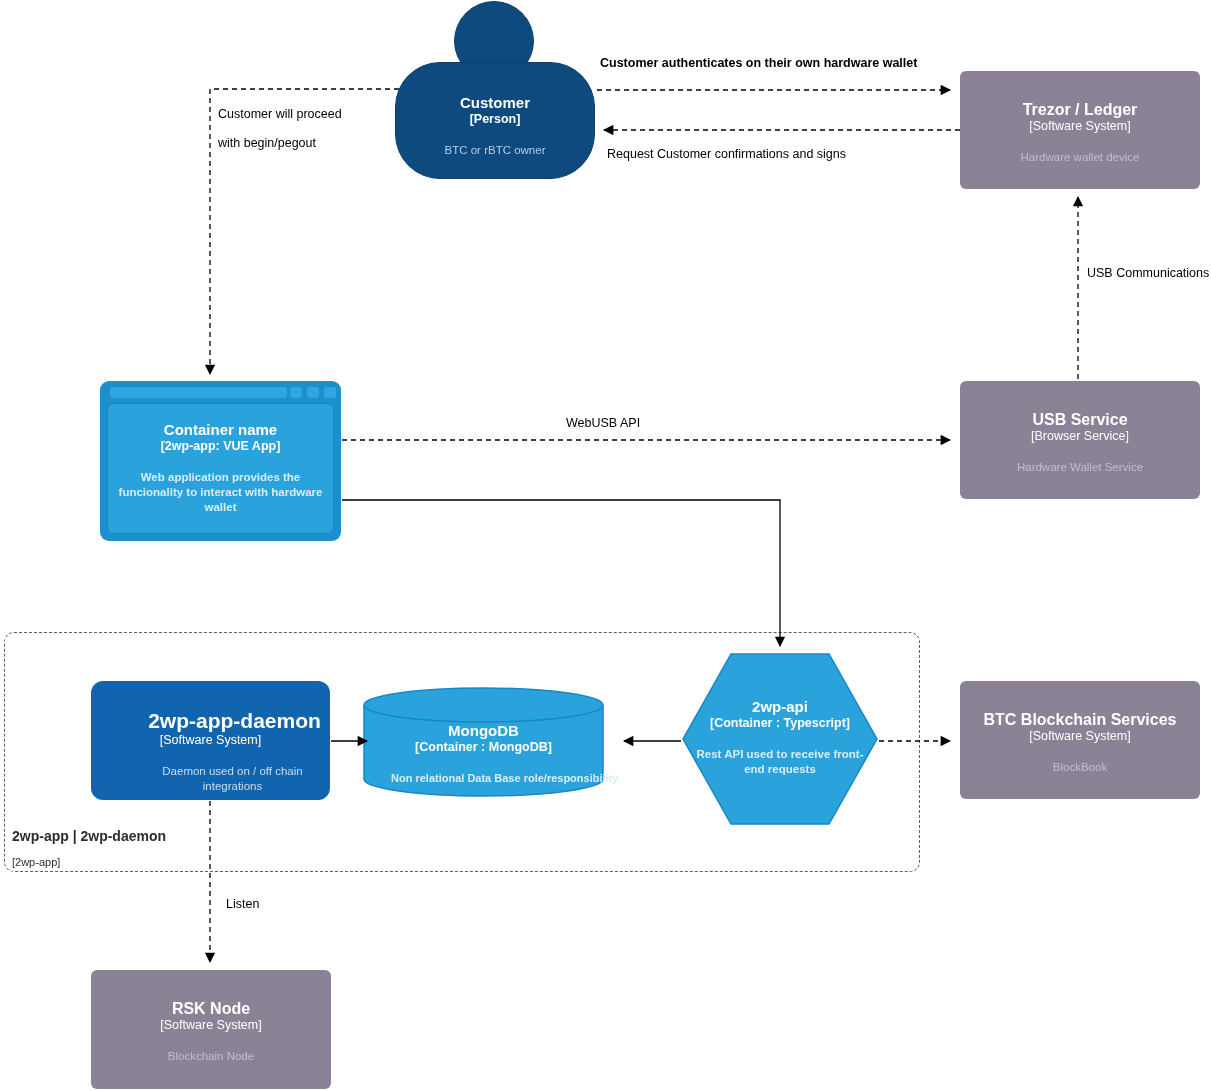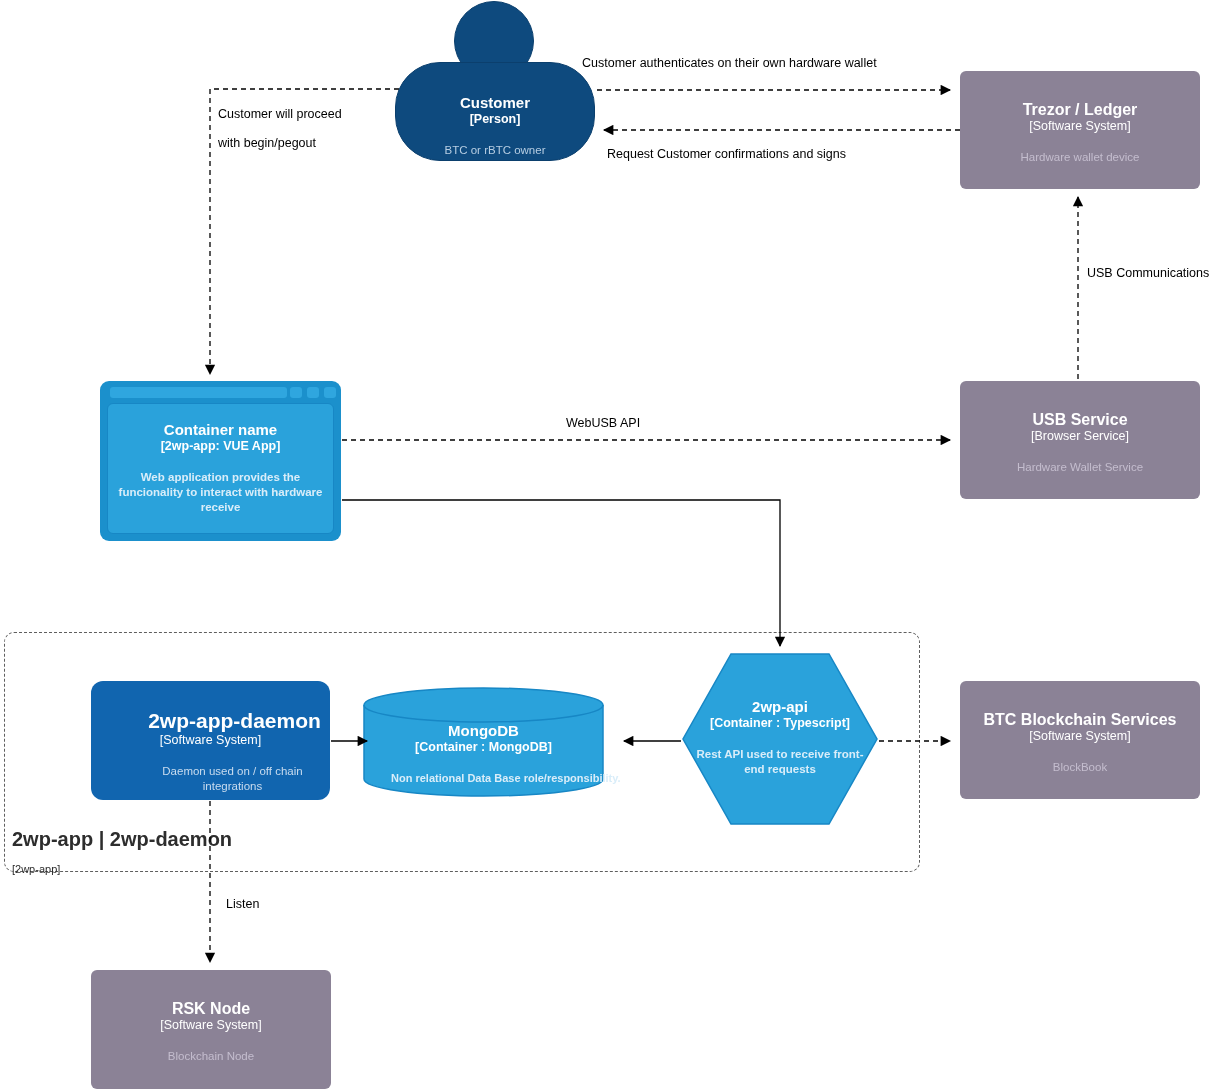--- a/index.html
+++ b/index.html
@@ -13,21 +13,21 @@
   .ndesc{font-size:11.5px;line-height:1.3;margin-top:15px;}
 
   
   .sys{position:absolute;width:240px;height:118px;background:#8b8296;border-radius:6px;
        box-sizing:border-box;color:#fff;text-align:center;padding:29px 10px 0 10px;}
   .sys .ndesc{color:#c4bdce;}
 
   
   .person-head{position:absolute;left:454px;top:1px;width:78px;height:78px;border-radius:50%;
                background:#0e4a7e;border:1px solid #0b3f6d;}
-  .person-body{position:absolute;left:395px;top:62px;width:200px;height:99px;border-radius:45px;
+  .person-body{position:absolute;left:395px;top:62px;width:200px;height:117px;border-radius:45px;
                background:#0e4a7e;border:1px solid #0b3f6d;box-sizing:border-box;
                text-align:center;color:#fff;padding-top:31px;}
   .person-body .ndesc{color:#b6cde2;}
 
   
   .browser{position:absolute;left:100px;top:381px;width:241px;height:160px;background:#1b90cc;
            border-radius:9px;box-sizing:border-box;}
   .browser-bar{position:absolute;left:0;top:0;width:100%;height:22px;}
   .browser-addr{position:absolute;left:10px;top:6px;width:177px;height:11px;border-radius:3px;background:#2fa6df;}
   .browser-btn{position:absolute;top:6px;width:12px;height:11px;border-radius:3px;background:#2fa6df;}
@@ -43,21 +43,21 @@
 
   
   .shape-wrap{position:absolute;}
   .shape-text{position:absolute;width:100%;text-align:center;color:#fff;}
   .shape-text .ndesc{color:#d9edf9;font-weight:bold;white-space:nowrap;}
 
   
   .boundary{position:absolute;left:4px;top:632px;width:916px;height:240px;
             border:1.5px dashed #5f5f5f;border-radius:10px;box-sizing:border-box;}
   .boundary-label{position:absolute;left:12px;top:828px;color:#2d2d2d;}
-  .boundary-title{font-size:20px;font-weight:bold;}
+  .boundary-title{font-size:14px;font-weight:bold;}
   .boundary-sub{font-size:11px;margin-top:12px;}
 
   
   .elabel{position:absolute;font-size:12.5px;color:#000;white-space:nowrap;}
 
   .edges{position:absolute;left:0;top:0;z-index:5;pointer-events:none;}
   .node{z-index:2;}
   .elabel{z-index:6;}
 </style>
 </head>
@@ -99,21 +99,21 @@
   <div class="browser node">
     <div class="browser-bar">
       <div class="browser-addr"></div>
       <div class="browser-btn" style="left:190px;"></div>
       <div class="browser-btn" style="left:207px;"></div>
       <div class="browser-btn" style="left:224px;"></div>
     </div>
     <div class="browser-body">
       <div class="ntitle">Container name</div>
       <div class="nsub b">[2wp-app: VUE App]</div>
-      <div class="ndesc">Web application provides the funcionality to interact with hardware receive</div>
+      <div class="ndesc">Web application provides the funcionality to interact with hardware wallet</div>
     </div>
   </div>
 
   <div class="boundary"></div>
   <div class="boundary-label">
     <div class="boundary-title">2wp-app | 2wp-daemon</div>
     <div class="boundary-sub">[2wp-app]</div>
   </div>
 
   <div class="daemon node">
@@ -156,21 +156,21 @@
     <path d="M399 89 L210 89 L210 374" stroke="#000" stroke-width="1.3" fill="none" stroke-dasharray="5 4" marker-end="url(#arr)"></path>
     <path d="M342 440 L950 440" stroke="#000" stroke-width="1.3" fill="none" stroke-dasharray="5 4" marker-end="url(#arr)"></path>
     <path d="M1078 379 L1078 197" stroke="#000" stroke-width="1.3" fill="none" stroke-dasharray="5 4" marker-end="url(#arr)"></path>
     <path d="M342 500 L780 500 L780 646" stroke="#000" stroke-width="1.3" fill="none" marker-end="url(#arr)"></path>
     <path d="M331 741 L367 741" stroke="#000" stroke-width="1.3" fill="none" marker-end="url(#arr)"></path>
     <path d="M681 741 L624 741" stroke="#000" stroke-width="1.3" fill="none" marker-end="url(#arr)"></path>
     <path d="M879 741 L950 741" stroke="#000" stroke-width="1.3" fill="none" stroke-dasharray="5 4" marker-end="url(#arr)"></path>
     <path d="M210 801 L210 962" stroke="#000" stroke-width="1.3" fill="none" stroke-dasharray="5 4" marker-end="url(#arr)"></path>
   </svg>
 
-  <div class="elabel" style="left:582px;top:56px;">Customer authenticates on their own hardware wallet</div>
+  <div class="elabel" style="left:600px;top:56px;font-weight:bold;">Customer authenticates on their own hardware wallet</div>
   <div class="elabel" style="left:607px;top:147px;">Request Customer confirmations and signs</div>
   <div class="elabel" style="left:218px;top:107px;">Customer will proceed</div>
   <div class="elabel" style="left:218px;top:136px;">with begin/pegout</div>
   <div class="elabel" style="left:566px;top:416px;">WebUSB API</div>
   <div class="elabel" style="left:1087px;top:266px;">USB Communications</div>
   <div class="elabel" style="left:226px;top:897px;">Listen</div>
 
 </div>
 
 </body></html>

